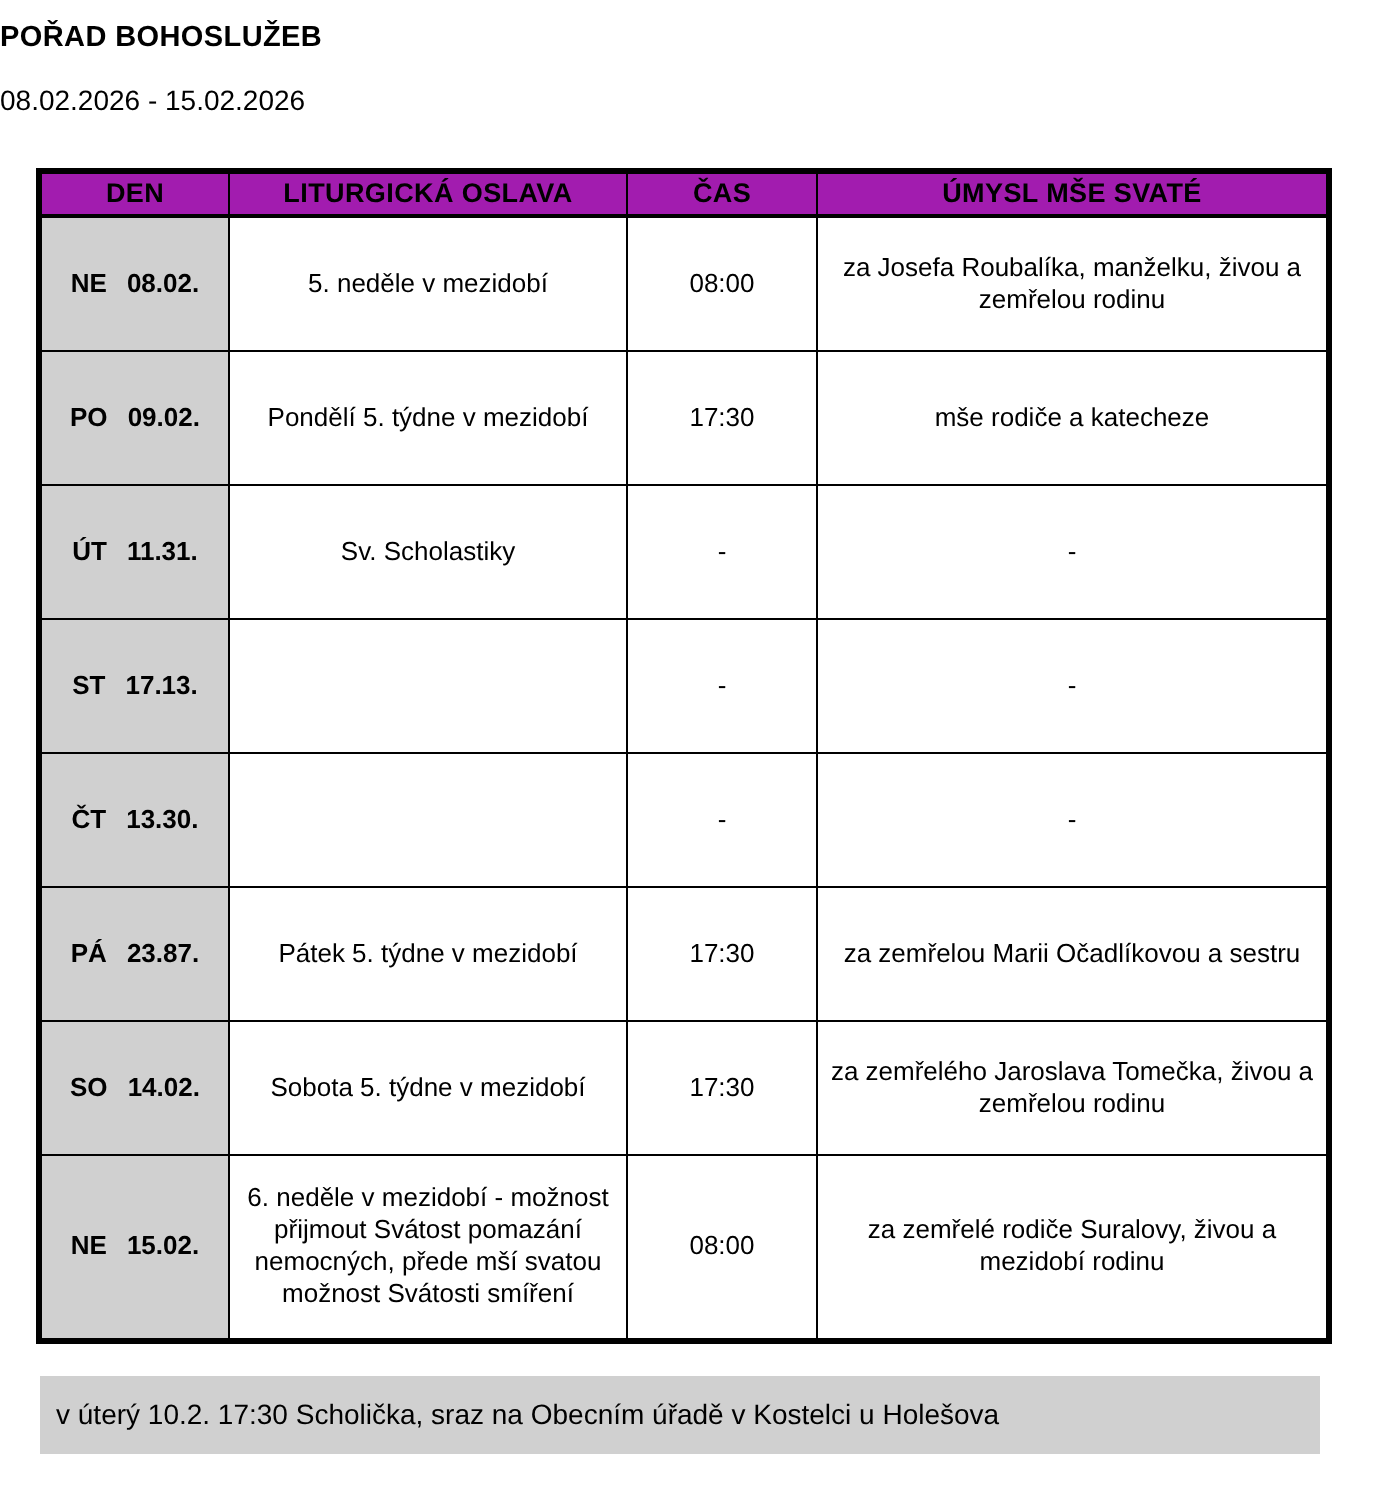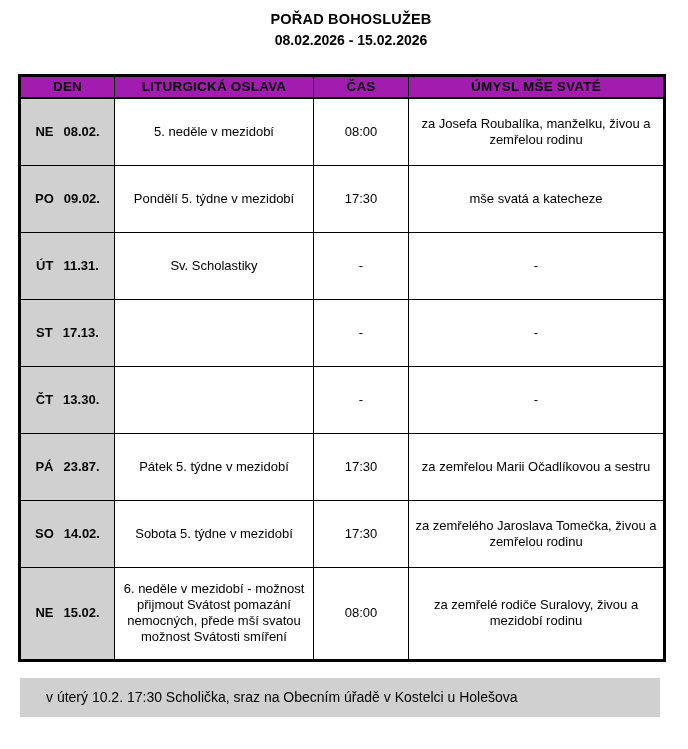--- a/index.html
+++ b/index.html
@@ -10,33 +10,31 @@
     color: #000000;
   }
   .page {
     width: 688px;
     height: 749px;
     position: relative;
     background: #ffffff;
   }
   .titles {
     padding-top: 10px;
-    text-align: center;
     line-height: 19px;
-    padding-left: 14px;
   }
   .title-main, .title-sub {
     font-size: 14.5px;
     font-weight: bold;
     letter-spacing: 0.2px;
   }
   .title-dates {
     font-size: 14px;
-    font-weight: bold;
-    margin-top: 2px;
+    font-weight: normal;
+    margin-top: 12px;
   }
   table.schedule {
     border-collapse: collapse;
     table-layout: fixed;
     width: 645px;
     margin: 24px 0 0 18px;
     border: 3px solid #000000;
   }
   table.schedule th, table.schedule td {
     border: 1px solid #000000;
@@ -64,21 +62,21 @@
     white-space: nowrap;
   }
   td.day-cell .day-abbr { margin-right: 10px; margin-top: 14px; }
   .footer-note {
     margin: 16px 0 0 20px;
     width: 640px;
     height: 39px;
     background: #d0d0d0;
     display: flex;
     align-items: center;
-    padding-left: 26px;
+    padding-left: 8px;
     font-size: 14px;
   }
 </style>
 </head>
 <body>
 
 <div class="page">
 
   <div class="titles">
     <div class="title-main">POŘAD BOHOSLUŽEB</div>
@@ -104,21 +102,21 @@
       <tr>
         <td class="day-cell"><span class="day-abbr">NE</span><span>08.02.</span></td>
         <td>5. neděle v mezidobí</td>
         <td>08:00</td>
         <td>za Josefa Roubalíka, manželku, živou a zemřelou rodinu</td>
       </tr>
       <tr>
         <td class="day-cell"><span class="day-abbr">PO</span><span>09.02.</span></td>
         <td>Pondělí 5. týdne v mezidobí</td>
         <td>17:30</td>
-        <td>mše svatá a katecheze</td>
+        <td>mše rodiče a katecheze</td>
       </tr>
       <tr>
         <td class="day-cell"><span class="day-abbr">ÚT</span><span>11.31.</span></td>
         <td>Sv. Scholastiky</td>
         <td>-</td>
         <td>-</td>
       </tr>
       <tr>
         <td class="day-cell"><span class="day-abbr">ST</span><span>17.13.</span></td>
         <td></td>

